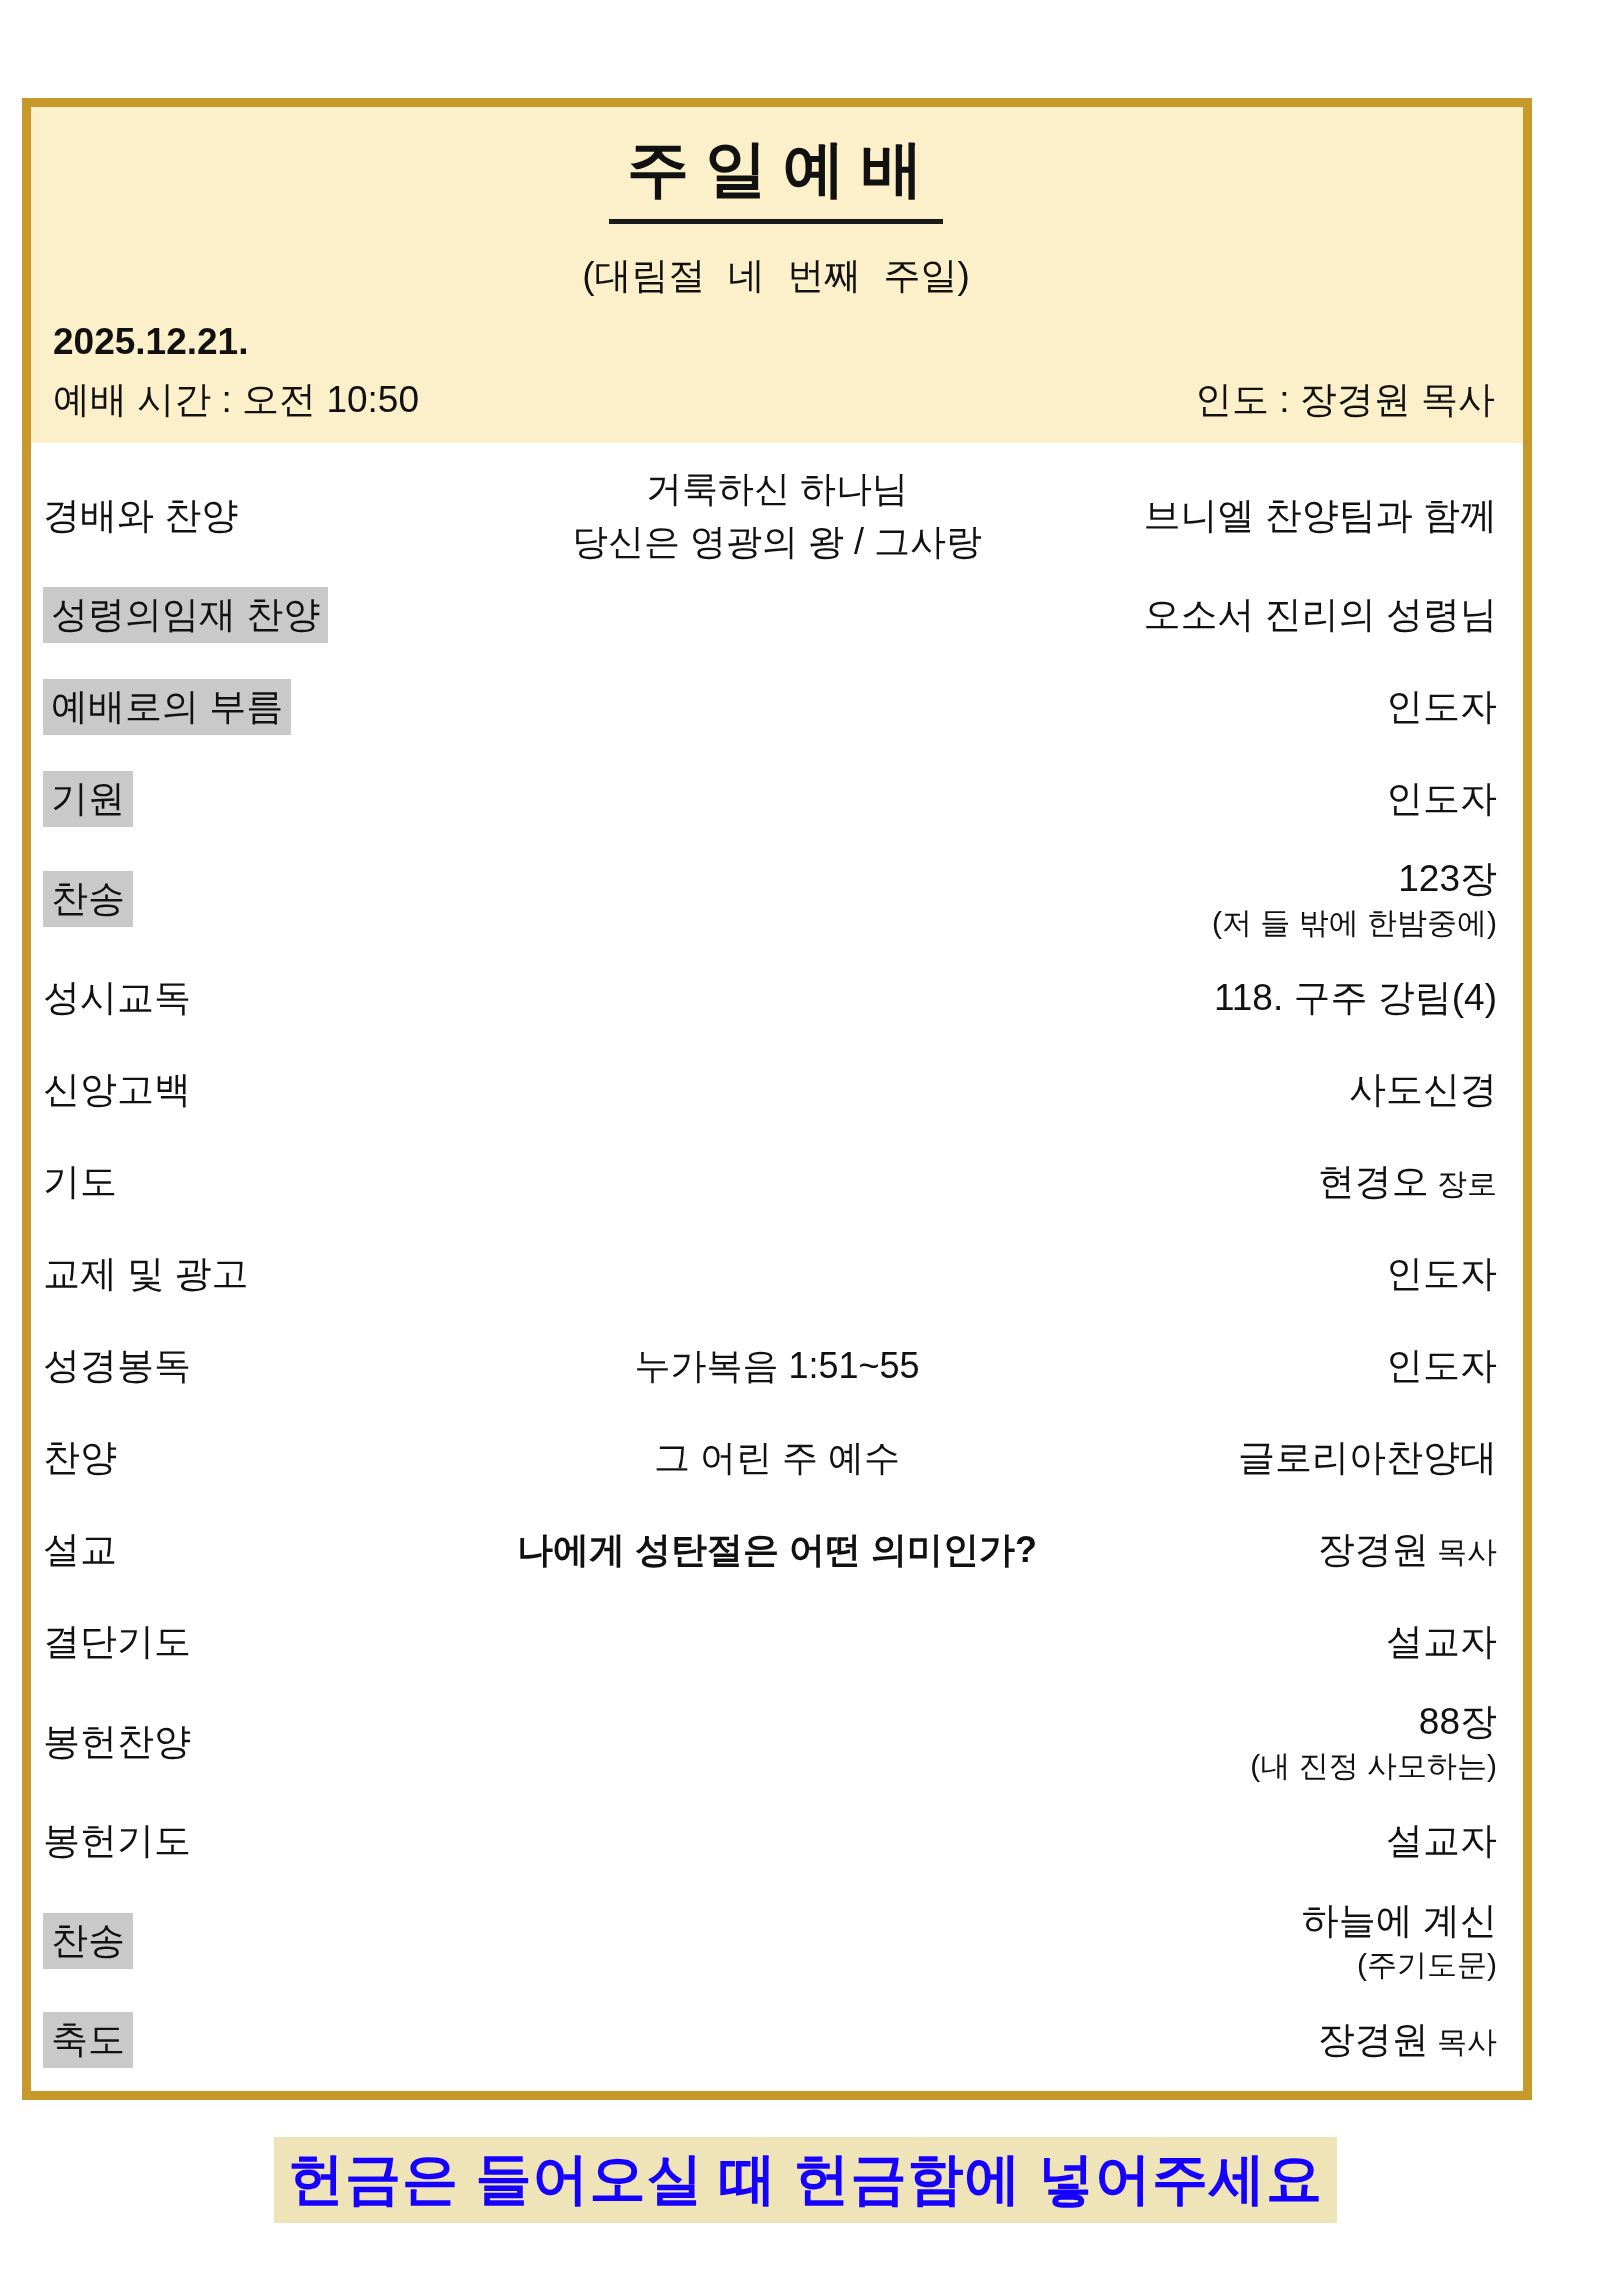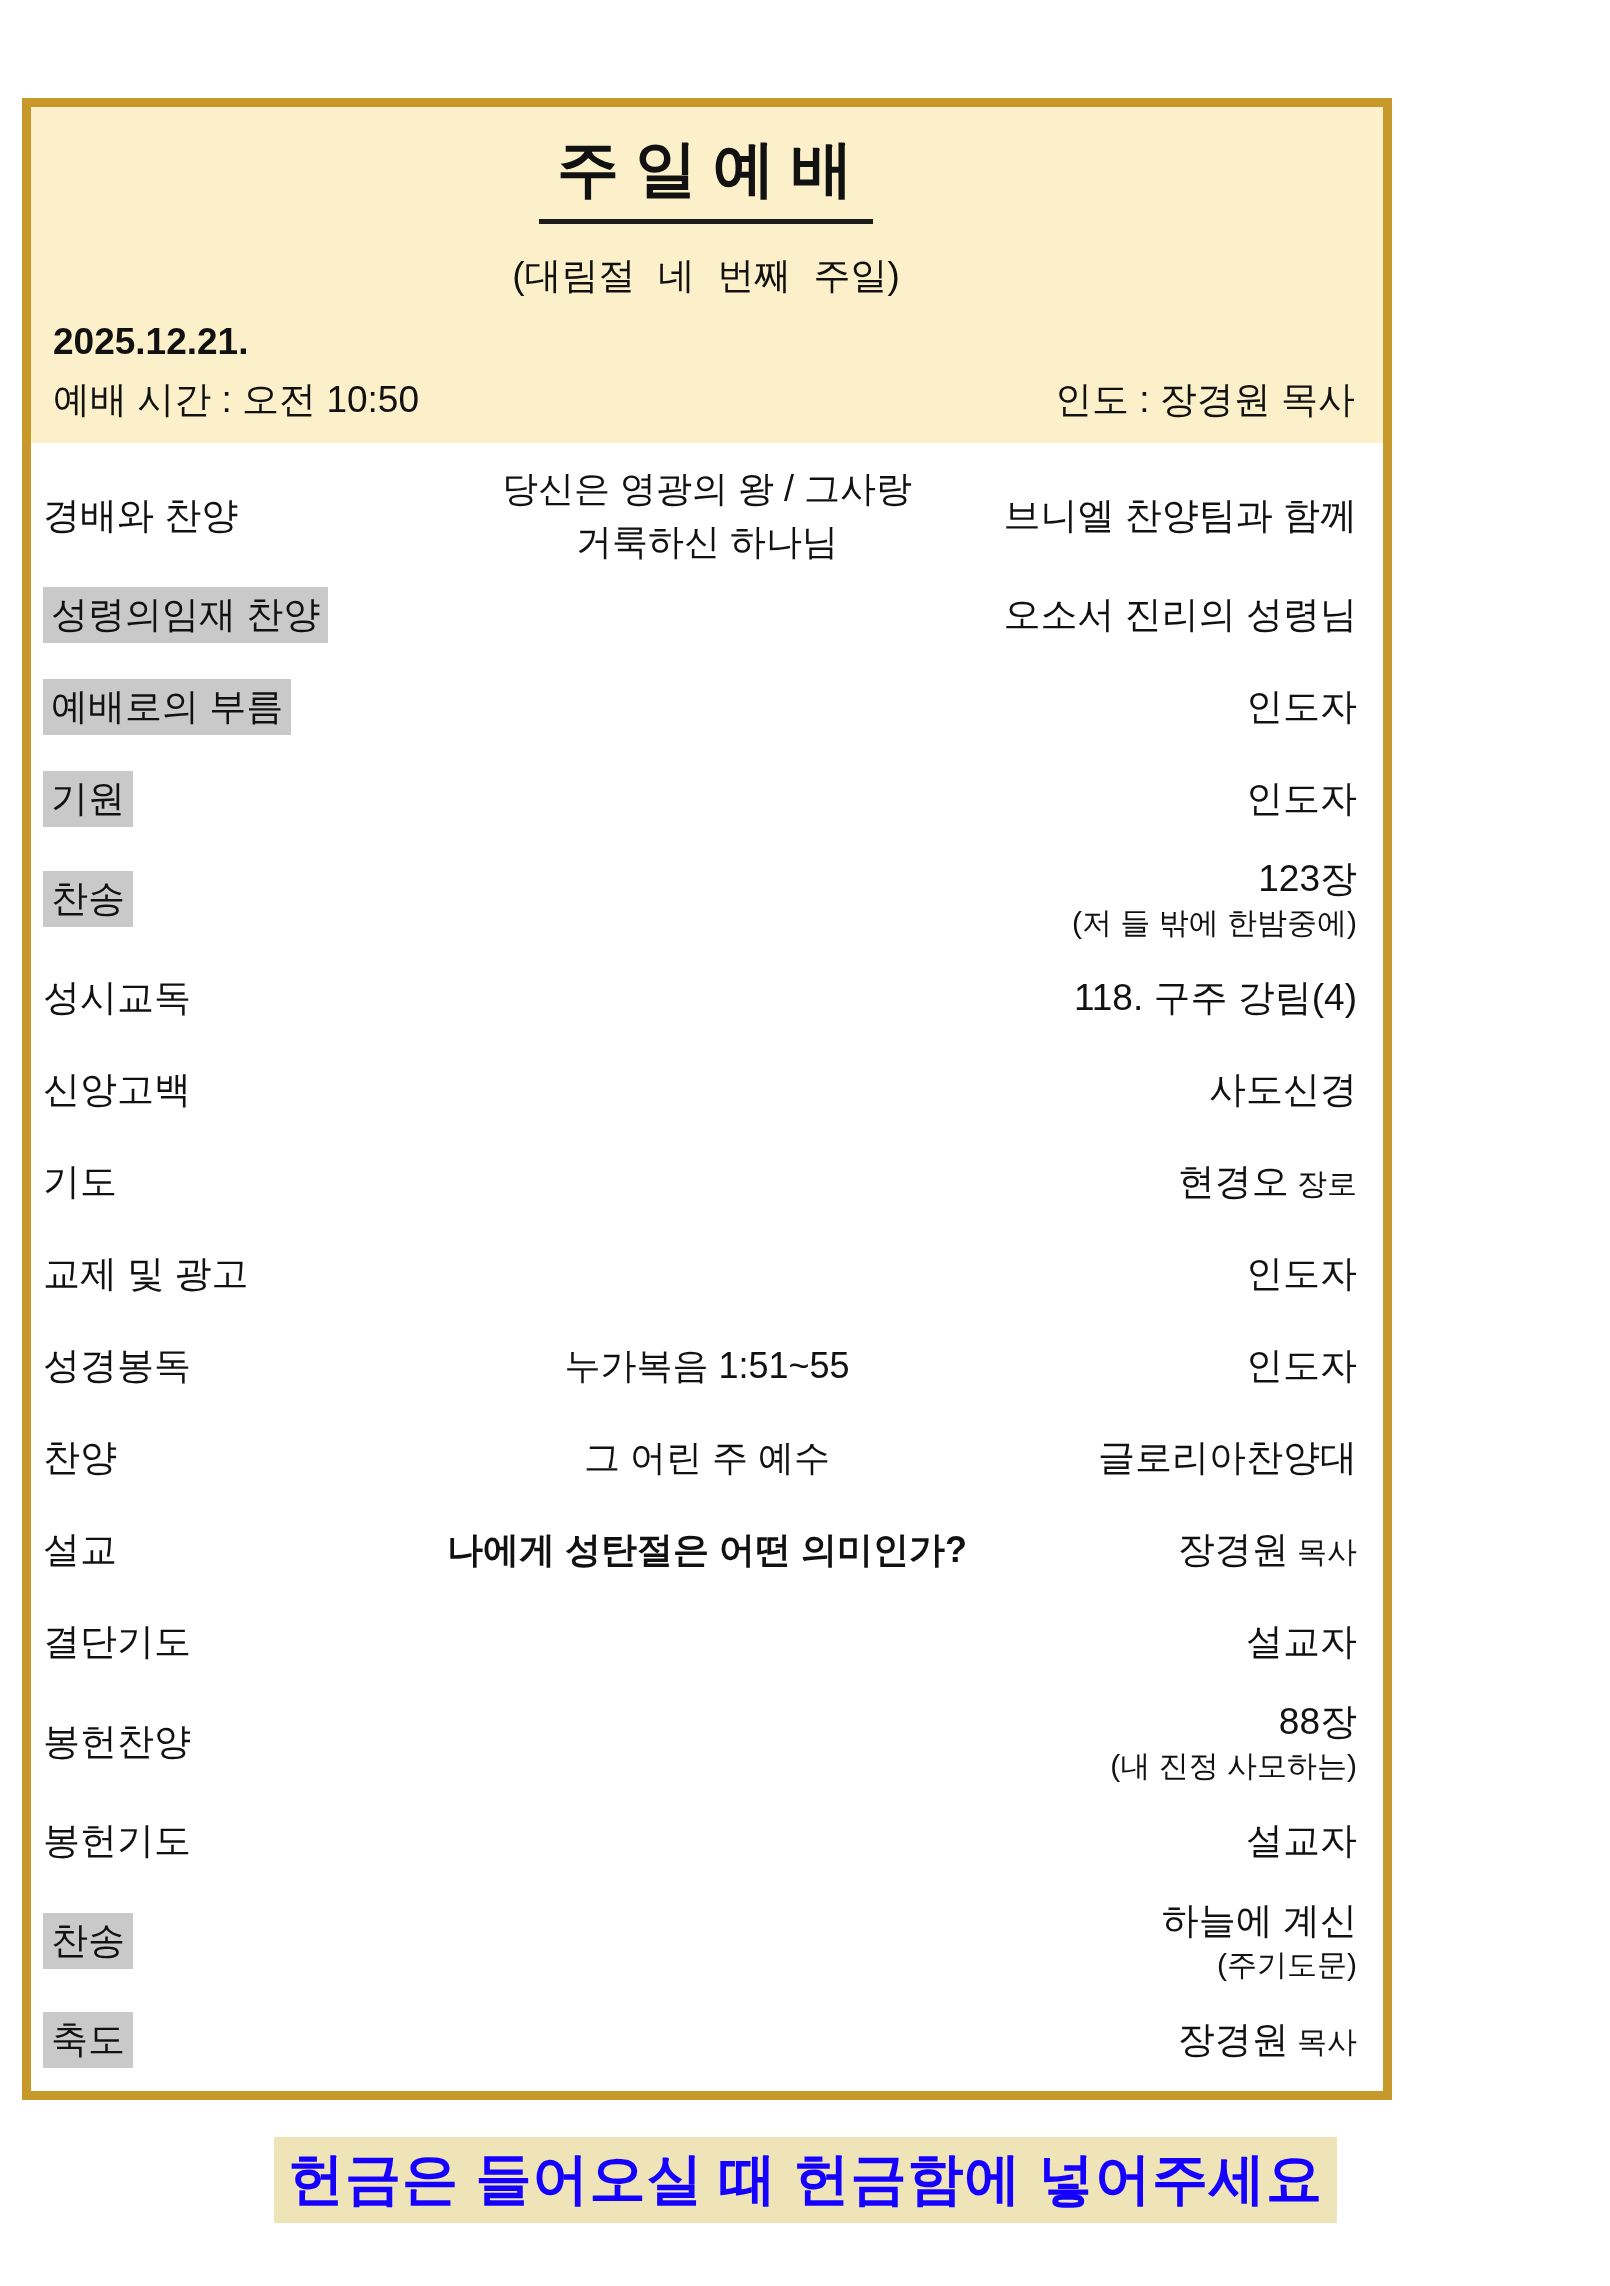--- a/index.html
+++ b/index.html
@@ -10,21 +10,21 @@
     --notice-bg:#EFE3B8;
     --notice-text:#1500FF;
   }
   *{box-sizing:border-box;}
   html,body{margin:0;padding:0;}
   body{
     width:1611px;height:2287px;position:relative;background:#ffffff;
     font-family:"Liberation Sans","DejaVu Sans",sans-serif;color:#111;
   }
   .bulletin{
-    position:absolute;left:22px;top:98px;width:1370px;height:2002px;
+    position:absolute;left:22px;top:98px;width:1510px;height:2002px;
     border:9px solid var(--border);background:#ffffff;overflow:hidden;
   }
   
   .header{background:var(--header-bg);padding:14px 14px 18px 12px;}
   .title-wrap{text-align:center;margin-top:6px;}
   .title{
     display:inline-block;font-size:62px;font-weight:bold;letter-spacing:16px;
     padding:0 4px 8px 18px;border-bottom:5px solid #1a1a1a;
   }
   .subtitle{text-align:center;font-size:37px;word-spacing:12px;margin-top:27px;}
@@ -76,22 +76,22 @@
     <div class="meta-row">
       <span>예배 시간 : 오전 10:50</span>
       <span>인도 : 장경원 목사</span>
     </div>
   </header>
 
   <main class="order" id="order">
       <div class="row tall">
     <div class="label">경배와 찬양</div>
     <div class="center">
+          <div>거룩하신 하나님</div>
           <div>당신은 영광의 왕 / 그사랑</div>
-          <div>거룩하신 하나님</div>
         </div>
     <div class="right">
           <div><span>브니엘 찬양팀과 함께</span></div>
         </div>
   </div>
       <div class="row">
     <div class="label hl">성령의임재 찬양</div>
     <div class="center"></div>
     <div class="right">
           <div><span>오소서 진리의 성령님</span></div>

